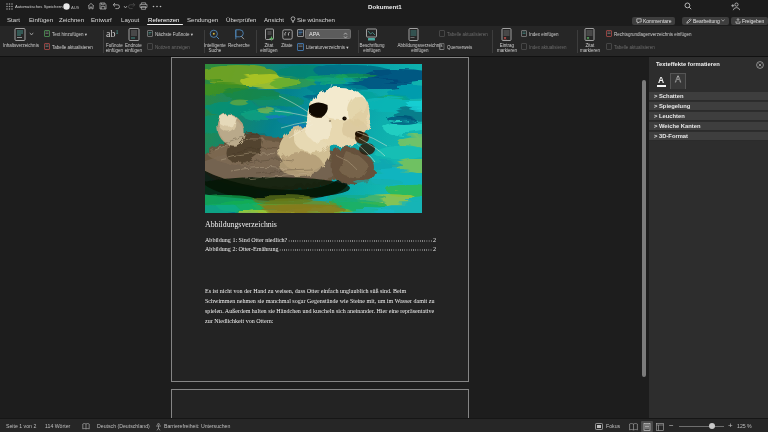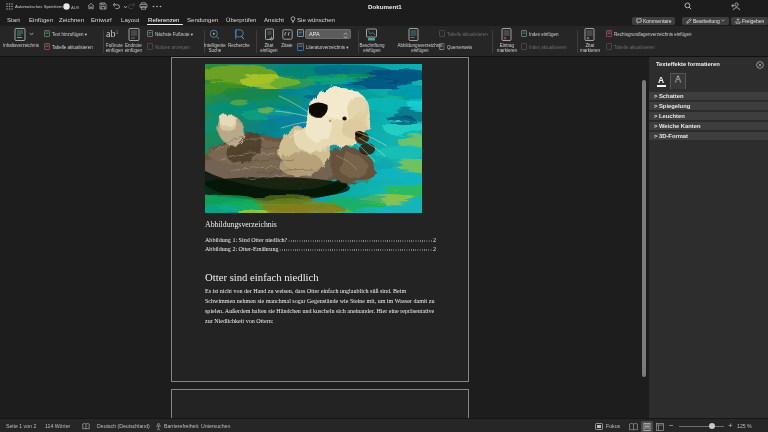--- a/index.html
+++ b/index.html
@@ -292,21 +292,20 @@
         <span>Abbildung 1: Sind Otter niedlich?</span>
         <span class="leader"></span>
         <span>2</span>
       </div>
     <div class="tocline">
         <span>Abbildung 2: Otter-Ernährung</span>
         <span class="leader"></span>
         <span>2</span>
       </div>
   </div>
-  <div id="h1" class="serif">Otter sind einfach niedlich</div>
   <div id="para" class="serif">Es ist nicht von der Hand zu weisen, dass Otter einfach unglaublich süß sind. Beim<br>Schwimmen nehmen sie manchmal sogar Gegenstände wie Steine mit, um im Wasser damit zu<br>spielen. Außerdem halten sie Händchen und kuscheln sich aneinander. Hier eine repräsentative<br>zur Niedlichkeit von Ottern:</div>
   <div id="vscroll"></div>
 </div>
 
 <div id="panel" class="abs">
   <div class="abs" style="left:7px;top:4px;font-size:5.8px;font-weight:bold;color:#f0f0f0">Texteffekte formatieren</div>
   <svg class="abs" style="left:107px;top:4px" width="8" height="8" viewBox="0 0 8 8">
       <circle cx="4" cy="4" r="3.4" fill="none" stroke="#a8a8a8" stroke-width="0.8"></circle>
       <path d="M2.6 2.6 L5.4 5.4 M5.4 2.6 L2.6 5.4" stroke="#a8a8a8" stroke-width="0.8"></path>
     </svg>

